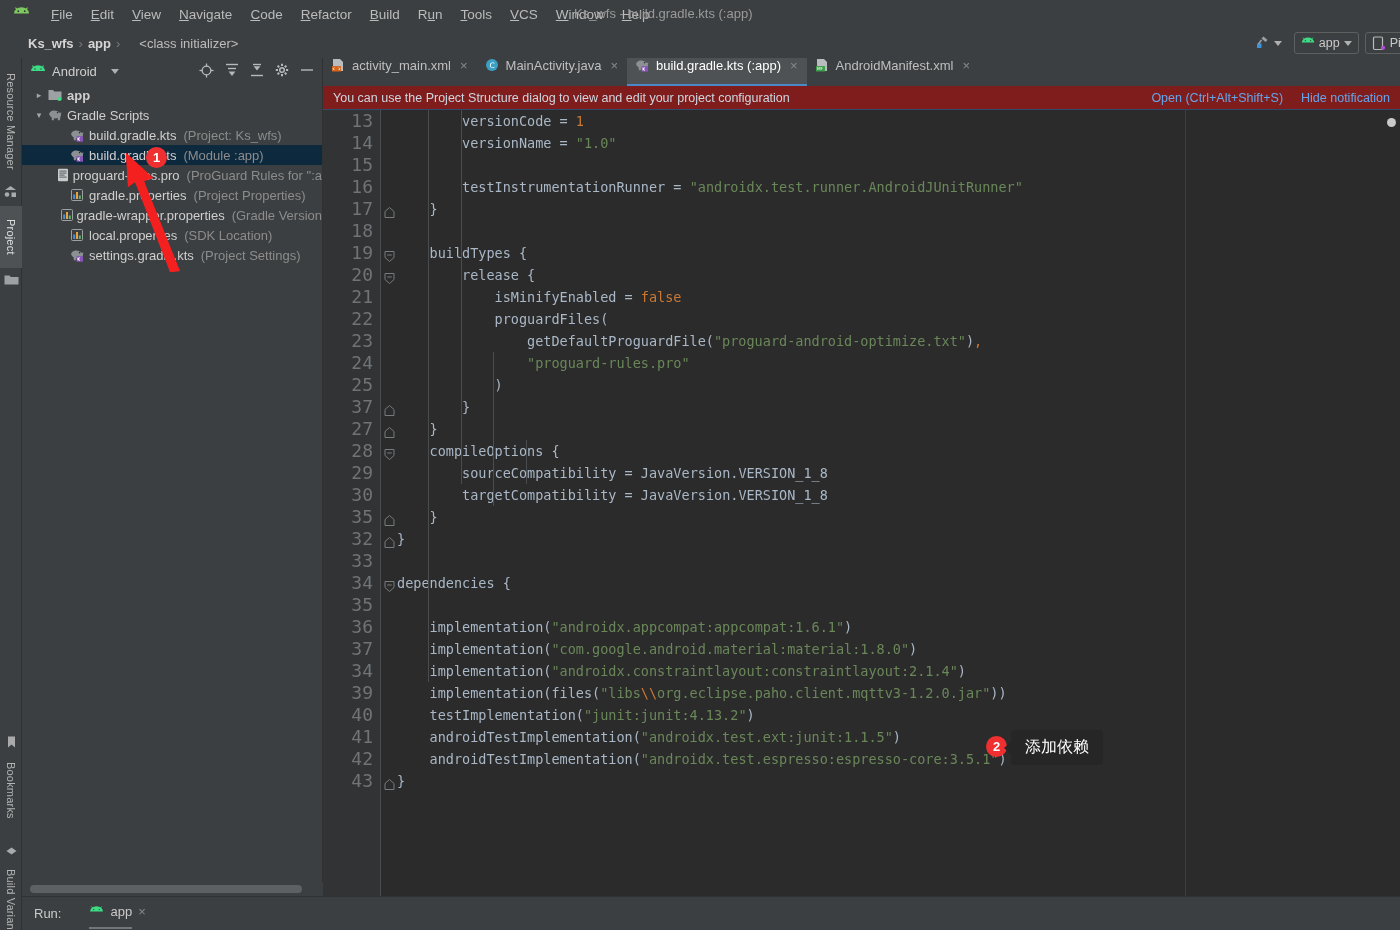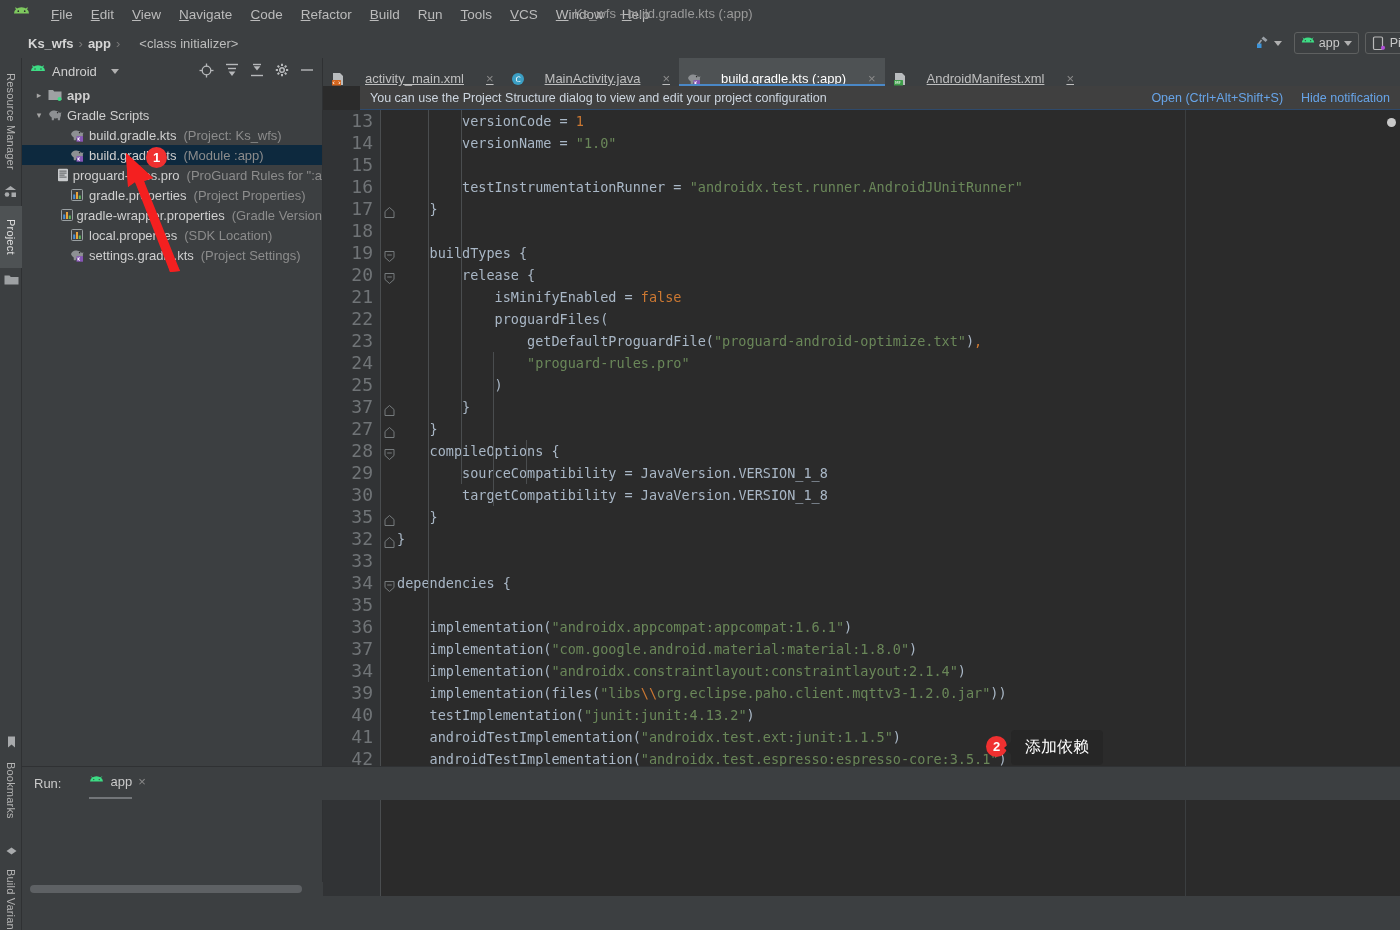--- a/index.html
+++ b/index.html
@@ -4,21 +4,21 @@
 <style>
   * { box-sizing: border-box; margin: 0; padding: 0; }
   html, body {
     width: 1400px; height: 930px;
     background: #3c3f41;
     font-family: "Liberation Sans", sans-serif;
     overflow: hidden;
   }
   .app {
     position: relative;
-    width: 1400px; height: 800px;
+    width: 1400px; height: 930px;
     background: #3c3f41;
     color: #bbbbbb;
   }
 
   
   .menubar {
     position: absolute; top: 0; left: 0; width: 1400px; height: 28px;
     background: #3c3f41;
     display: flex; align-items: center;
     font-size: 13px;
@@ -109,36 +109,35 @@
   
   .editor-area {
     position: absolute; top: 58px; left: 323px; width: 1077px; height: 838px;
     background: #2b2b2b;
   }
   .tabbar {
     height: 28px; background: #3c3f41; display: flex; align-items: stretch;
     font-size: 13px;
   }
   .etab {
-    display: flex; align-items: flex-end; gap: 20px;
-    padding: 0 9px 0 8px; color: #bfbfbf; position: relative; white-space: nowrap; text-decoration: underline;
+    display: flex; align-items: flex-start; gap: 7px;
+    padding: 0 9px 0 8px; color: #bfbfbf; position: relative; white-space: nowrap;
   }
   .etab.active { background: #4e5254; color: #ffffff; }
   .etab.active::after {
     content: ""; position: absolute; left: 0; right: 0; bottom: 0; height: 2px; background: #4a88c7;
   }
   .etab .x { color: #8a8a8a; font-size: 13px; margin-left: 2px; }
 
   .notifbar {
-    height: 24px; background: #404040;
+    height: 24px; background: #7f1d1d;
     display: flex; align-items: center;
     font-size: 12.5px; color: #cdd6e0;
     padding: 0 10px 0 10px;
     border-bottom: 1px solid #2f4a6b;
-    margin-left: 37px;
   }
   .notifbar .links { margin-left: auto; display: flex; gap: 18px; }
   .notifbar .links span { color: #67a4e8; }
 
   .code-wrap {
     position: absolute; top: 52px; left: 0; right: 0; bottom: 0;
     background: #2b2b2b; overflow: hidden;
   }
   .gutter {
     position: absolute; top: 0; left: 0; width: 58px; height: 100%;

